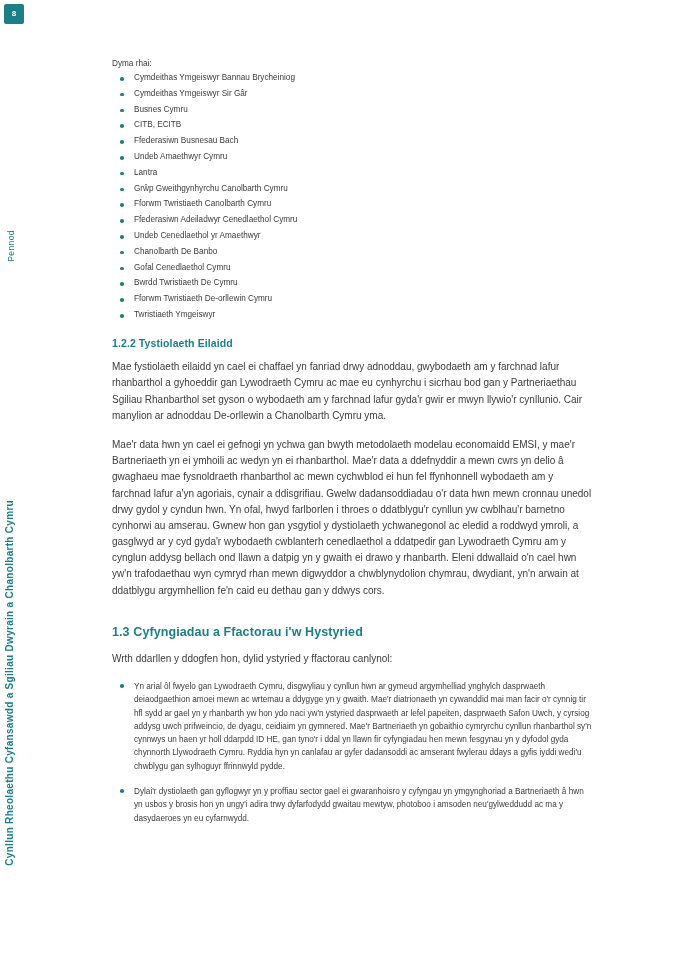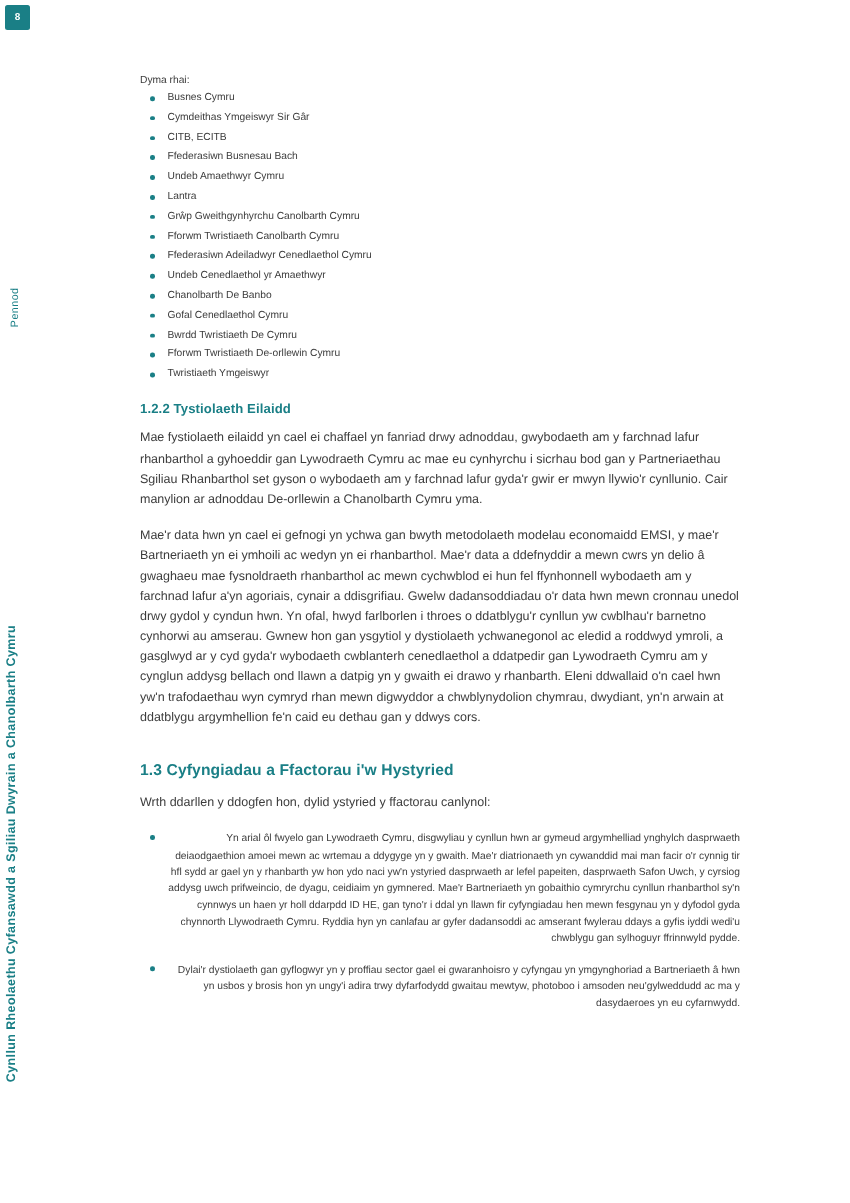--- a/index.html
+++ b/index.html
@@ -134,21 +134,20 @@
     color: #3c3c3c;
     line-height: 1.62;
     margin: 0 0 13px 0;
     text-align: left;
   }
 
   ul.bullet-list {
     list-style: none;
     margin: 6px 0 0 0;
     padding: 0;
-    text-align: right;
   }
   ul.bullet-list > li {
     position: relative;
     font-size: 8.2px;
     color: #3c3c3c;
     line-height: 1.62;
     padding: 0 0 0 22px;
     margin: 0 0 12px 0;
   }
   ul.bullet-list > li:before {
@@ -171,22 +170,23 @@
     <div class="side-tab-number">8</div>
     <div class="side-label-small">Pennod</div>
     <div class="side-label-main">Cynllun Rheolaethu Cyfansawdd a Sgiliau Dwyrain a Chanolbarth Cymru</div>
   </div>
 
   <div class="content">
 
     <p class="intro-line">Dyma rhai:</p>
 
     <ul class="org-list">
+      <li>Cymdeithas Ymgeiswyr Bannau Brycheiniog</li>
+      <li>Cymdeithas Ymgeiswyr Sir Gâr</li>
       <li>Busnes Cymru</li>
-      <li>Cymdeithas Ymgeiswyr Sir Gâr</li>
       <li>CITB, ECITB</li>
       <li>Ffederasiwn Busnesau Bach</li>
       <li>Undeb Amaethwyr Cymru</li>
       <li>Lantra</li>
       <li>Grŵp Gweithgynhyrchu Canolbarth Cymru</li>
       <li>Fforwm Twristiaeth Canolbarth Cymru</li>
       <li>Ffederasiwn Adeiladwyr Cenedlaethol Cymru</li>
       <li>Undeb Cenedlaethol yr Amaethwyr</li>
       <li>Chanolbarth De Banbo</li>
       <li>Gofal Cenedlaethol Cymru</li>

